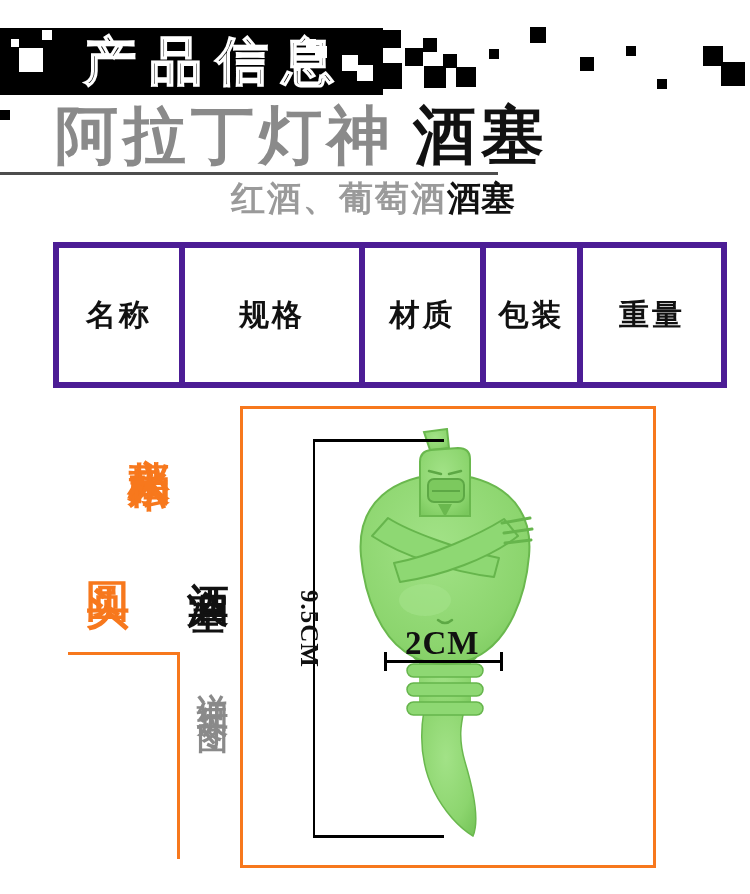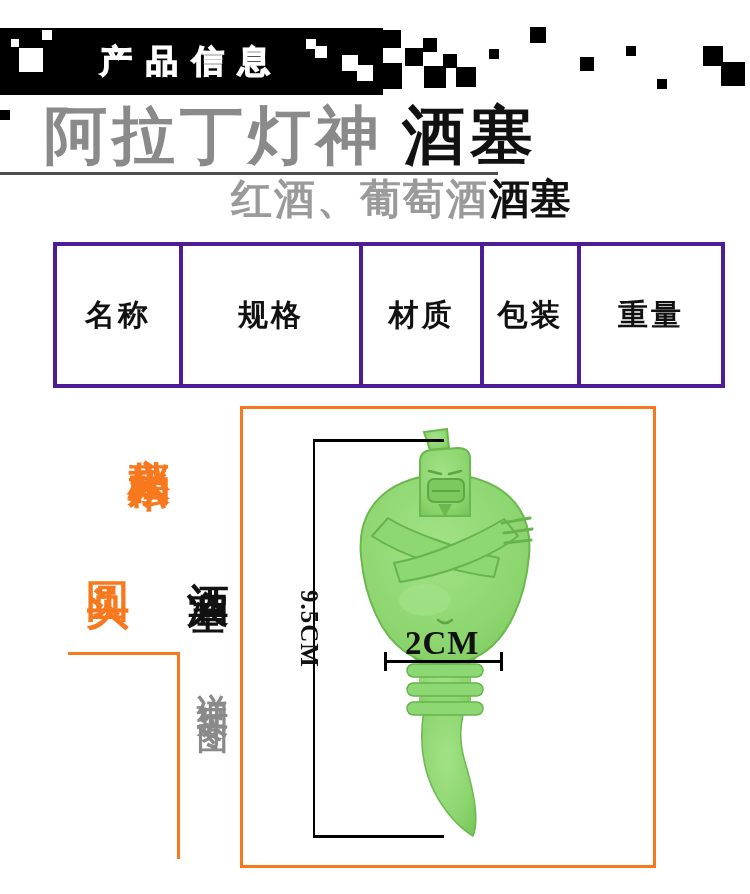--- a/index.html
+++ b/index.html
@@ -1,54 +1,54 @@
 <!DOCTYPE html>
 <html><head>
 <meta charset="utf-8">
 <style>
   html,body{margin:0;padding:0;background:#fff;}
   #page{position:relative;width:750px;height:894px;background:#fff;overflow:hidden;
         font-family:"Liberation Serif",serif;}
 
   
   .banner{position:absolute;left:0;top:28px;width:383px;height:67px;background:#000;}
-  .banner-title{position:absolute;left:100px;top:28px;width:300px;height:67px;
+  .banner-title{position:absolute;left:84px;top:28px;width:300px;height:67px;
     line-height:67px;font-family:"Liberation Sans",sans-serif;
-    font-size:32px;font-weight:bold;letter-spacing:14px;color:#fff;white-space:nowrap;}
+    font-size:52px;font-weight:bold;letter-spacing:14px;color:#fff;white-space:nowrap;}
   @supports (-webkit-text-stroke: 1px #fff){
     .banner-title{color:rgba(0,0,0,0);-webkit-text-stroke:1.4px #fff;}
   }
   .px-black{position:absolute;left:0;top:0;width:0;height:0;background:transparent;
     box-shadow:
       392px 39px 0 9px #000, 389px 76px 0 13px #000, 414px 57px 0 9px #000,
       430px 45px 0 7px #000, 435px 77px 0 11px #000, 450px 61px 0 7px #000,
       466px 77px 0 10px #000, 494px 54px 0 5px #000, 538px 35px 0 8px #000,
       587px 64px 0 7px #000, 631px 51px 0 5px #000, 662px 84px 0 5px #000,
       713px 56px 0 10px #000, 733px 74px 0 12px #000, 5px 115px 0 5px #000;}
   .px-white{position:absolute;left:0;top:0;width:0;height:0;background:transparent;
     box-shadow:
       15px 43px 0 4px #fff, 31px 60px 0 12px #fff, 47px 35px 0 5px #fff,
       311px 44px 0 5px #fff, 321px 52px 0 6px #fff, 350px 63px 0 8px #fff,
       365px 73px 0 8px #fff;}
 
   
   .main-title{position:absolute;left:44px;top:100px;width:700px;height:72px;
     font-size:63px;font-weight:bold;letter-spacing:5px;white-space:nowrap;line-height:72px;}
-  .main-title .t-gray{color:#8a8a8a;}
+  .main-title .t-gray{color:#8a8a8a;margin-left:11px;}
   .main-title .t-black{color:#111;margin-left:18px;}
   .title-rule{position:absolute;left:0;top:172px;width:498px;height:3px;background:#4d4d4d;}
   .subtitle{position:absolute;left:231px;top:181px;width:360px;height:36px;
-    font-size:41px;font-weight:bold;line-height:36px;white-space:nowrap;}
+    font-size:34px;font-weight:bold;line-height:36px;white-space:nowrap;}
   .subtitle .s-gray{color:#9a9a9a;letter-spacing:2px;}
   .subtitle .s-black{color:#111;}
 
   
   table.spec{position:absolute;left:53px;top:242px;width:668px;height:146px;
     border-collapse:collapse;table-layout:fixed;}
-  table.spec th,table.spec td{border:4px solid #4c1d95;text-align:center;
+  table.spec th,table.spec td{border:6px solid #4c1d95;text-align:center;
     vertical-align:middle;padding:0;color:#111;}
   table.spec th{font-size:30px;font-weight:bold;letter-spacing:3px;height:58px;}
   table.spec td{font-size:19px;font-weight:bold;line-height:1.55;}
   td.weight-cell{font-size:30px;font-style:italic;}
 
   
   .v{writing-mode:vertical-rl;text-orientation:upright;white-space:nowrap;}
   .vt-premium{position:absolute;left:121px;top:424px;font-size:42px;font-weight:bold;
     color:#f7781d;letter-spacing:3px;}
   .vt-round{position:absolute;left:78px;top:547px;font-size:44px;font-weight:bold;

